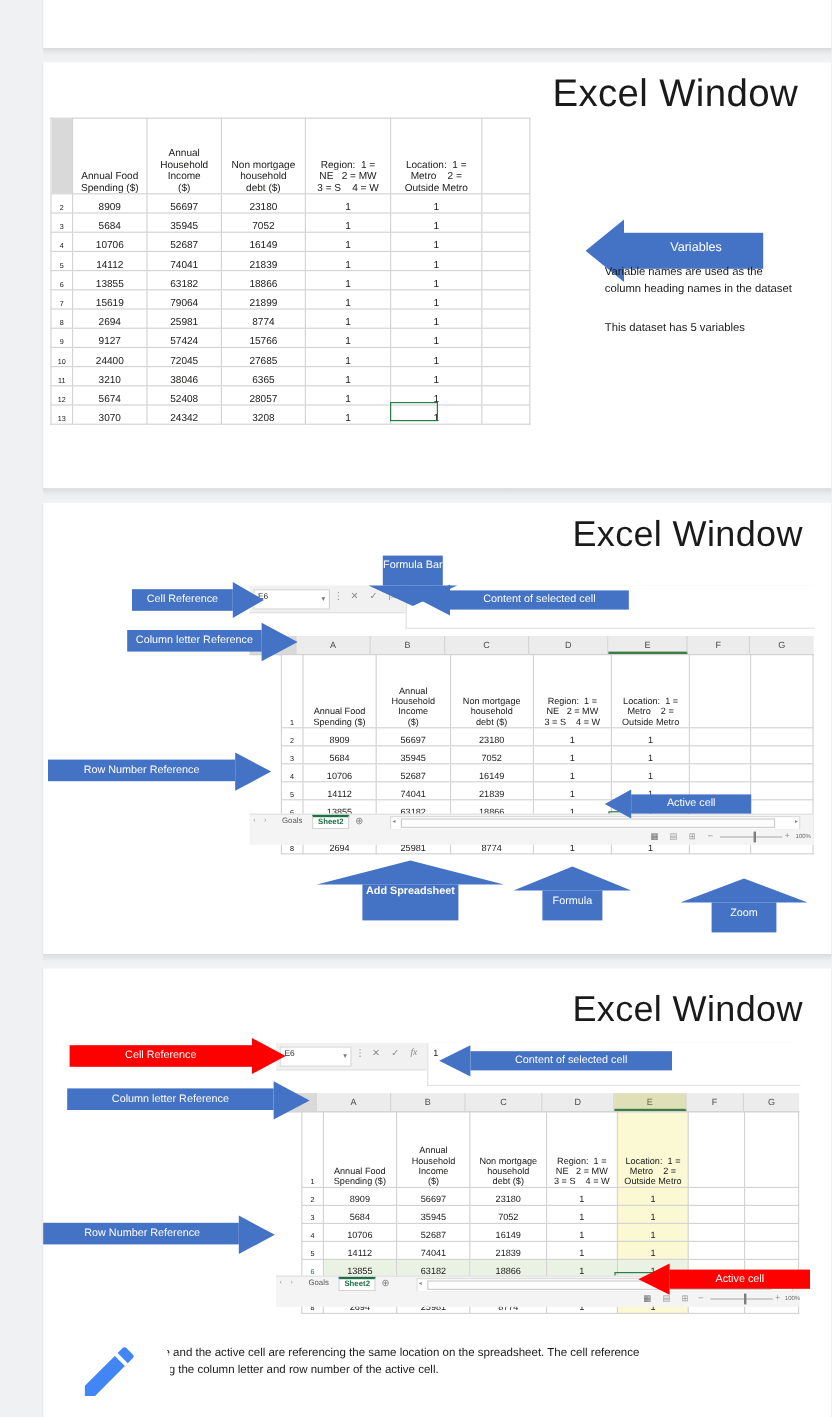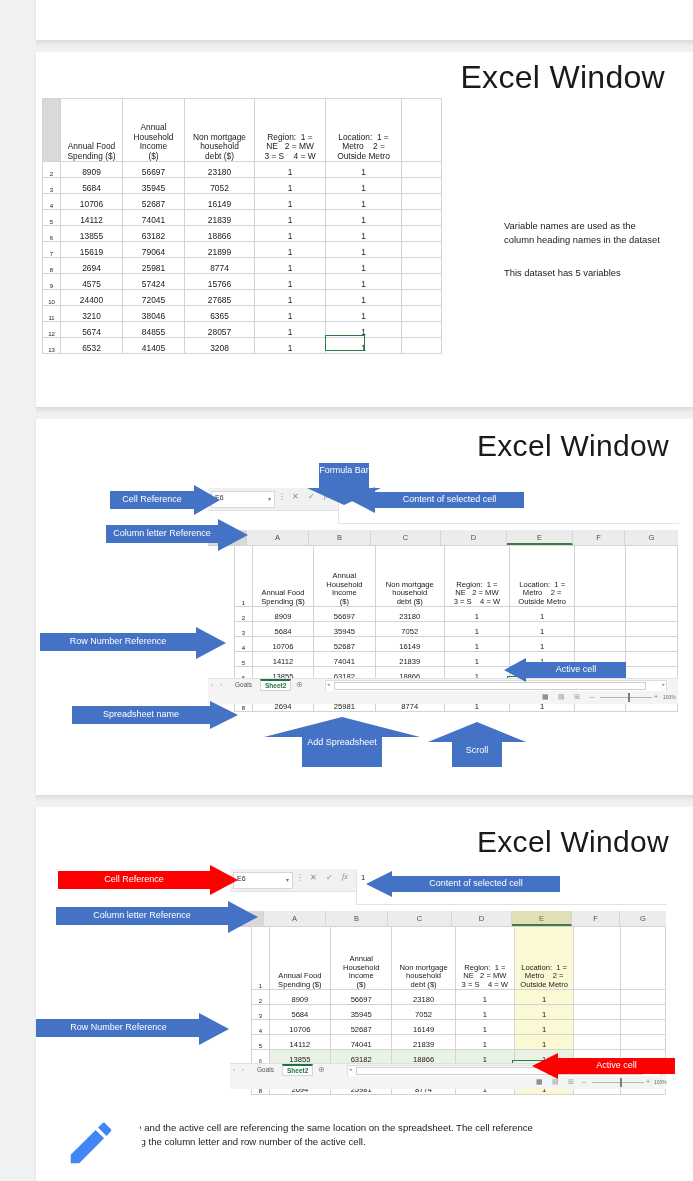--- a/index.html
+++ b/index.html
@@ -219,21 +219,21 @@
               <td class="rowhdr" style="font-size: 6px; height: 15px;">8</td>
               <td>2694</td>
               <td>25981</td>
               <td>8774</td>
               <td>1</td>
               <td>1</td>
               <td class="blank"></td>
             </tr>
             <tr>
               <td class="rowhdr" style="font-size: 6px; height: 15px;">9</td>
-              <td>4575</td>
+              <td>9127</td>
               <td>57424</td>
               <td>15766</td>
               <td>1</td>
               <td>1</td>
               <td class="blank"></td>
             </tr>
             <tr>
               <td class="rowhdr" style="font-size: 6px; height: 15px;">10</td>
               <td>24400</td>
               <td>72045</td>
@@ -247,40 +247,45 @@
               <td>3210</td>
               <td>38046</td>
               <td>6365</td>
               <td>1</td>
               <td>1</td>
               <td class="blank"></td>
             </tr>
             <tr>
               <td class="rowhdr" style="font-size: 6px; height: 15px;">12</td>
               <td>5674</td>
-              <td>84855</td>
+              <td>52408</td>
               <td>28057</td>
               <td>1</td>
               <td>1</td>
               <td class="blank"></td>
             </tr>
             <tr>
               <td class="rowhdr" style="font-size: 6px; height: 15px;">13</td>
-              <td>6532</td>
-              <td>41405</td>
+              <td>3070</td>
+              <td>24342</td>
               <td>3208</td>
               <td>1</td>
               <td>1</td>
               <td class="blank"></td>
             </tr>
           </tbody>
       </table>
       <div class="activebox" style="left:283px;top:237px;width:40px;height:16px;border-width:1px;"></div>
     </div>
 
+    <div class="arrow" style="left:452px;top:131px;width:148px;height:52px;">
+      <div class="a-body" style="left:32px;top:11px;width:116px;height:30px;background:#4472C4;"></div>
+      <div class="a-head" style="left:0;top:0;border-top:26px solid transparent;border-bottom:26px solid transparent;border-right:32px solid #4472C4;"></div>
+      <div class="lbl" style="left:36px;top:18px;width:112px;font-size:10.5px;">Variables</div>
+    </div>
 
     <div class="note" style="left:468px;top:167px;font-size:9.4px;width:220px;">Variable names are used as the
 column heading names in the dataset</div>
     <div class="note" style="left:468px;top:214px;font-size:9.4px;width:220px;">This dataset has  5  variables</div>
   </div>
 
   <div class="slide-gap" style="top:407px;"></div>
 
   <div class="slide s3">
 
@@ -469,39 +474,39 @@
       <div class="a-head" style="left:156px;top:0;border-top:16px solid transparent;border-bottom:16px solid transparent;border-left:30px solid #4472C4;"></div>
       <div class="lbl" style="left:0;top:10px;width:156px;font-size:9px;">Row Number Reference</div>
     </div>
 
     <div class="arrow" style="left:468px;top:239px;width:122px;height:24px;">
       <div class="a-head" style="left:0;top:0;border-top:12px solid transparent;border-bottom:12px solid transparent;border-right:22px solid #4472C4;"></div>
       <div class="a-body" style="left:22px;top:4px;width:100px;height:16px;background:#4472C4;"></div>
       <div class="lbl" style="left:22px;top:7px;width:100px;font-size:9px;">Active cell</div>
     </div>
 
-    <div class="arrow" style="left:36px;top:282px;width:166px;height:28px;">
-      <div class="a-body" style="left:0;top:5px;width:138px;height:18px;background:#4472C4;"></div>
-      <div class="a-head" style="left:138px;top:0;border-top:14px solid transparent;border-bottom:14px solid transparent;border-left:28px solid #4472C4;"></div>
-      <div class="lbl" style="left:0;top:9px;width:138px;font-size:9px;">Spreadsheet name</div>
-    </div>
-
-    <div class="arrow" style="left:228px;top:298px;width:156px;height:50px;">
+
+    <div class="arrow" style="left:228px;top:298px;width:156px;height:50px;font-weight:bold;">
       <div class="a-head" style="left:0;top:0;border-left:78px solid transparent;border-right:78px solid transparent;border-bottom:20px solid #4472C4;"></div>
       <div class="a-body" style="left:38px;top:20px;width:80px;height:30px;background:#4472C4;"></div>
       <div class="lbl" style="left:34px;top:21px;width:88px;font-size:9px;">Add
 Spreadsheet</div>
     </div>
 
     <div class="arrow" style="left:392px;top:303px;width:98px;height:45px;">
       <div class="a-head" style="left:0;top:0;border-left:49px solid transparent;border-right:49px solid transparent;border-bottom:20px solid #4472C4;"></div>
       <div class="a-body" style="left:24px;top:20px;width:50px;height:25px;background:#4472C4;"></div>
-      <div class="lbl" style="left:19px;top:24px;width:60px;font-size:9px;">Scroll</div>
-    </div>
-
+      <div class="lbl" style="left:19px;top:24px;width:60px;font-size:9px;">Formula</div>
+    </div>
+
+    <div class="arrow" style="left:531px;top:313px;width:106px;height:45px;">
+      <div class="a-head" style="left:0;top:0;border-left:53px solid transparent;border-right:53px solid transparent;border-bottom:20px solid #4472C4;"></div>
+      <div class="a-body" style="left:26px;top:20px;width:54px;height:25px;background:#4472C4;"></div>
+      <div class="lbl" style="left:21px;top:24px;width:64px;font-size:9px;">Zoom</div>
+    </div>
   </div>
 
   <div class="slide-gap" style="top:795px;"></div>
 
   <div class="slide s4">
 
     <div class="title" style="right:24px;top:18px;font-size:30px;">Excel Window</div>
 
     <div class="chrome" style="left:194px;top:62px;width:436px;height:235px;">
 

